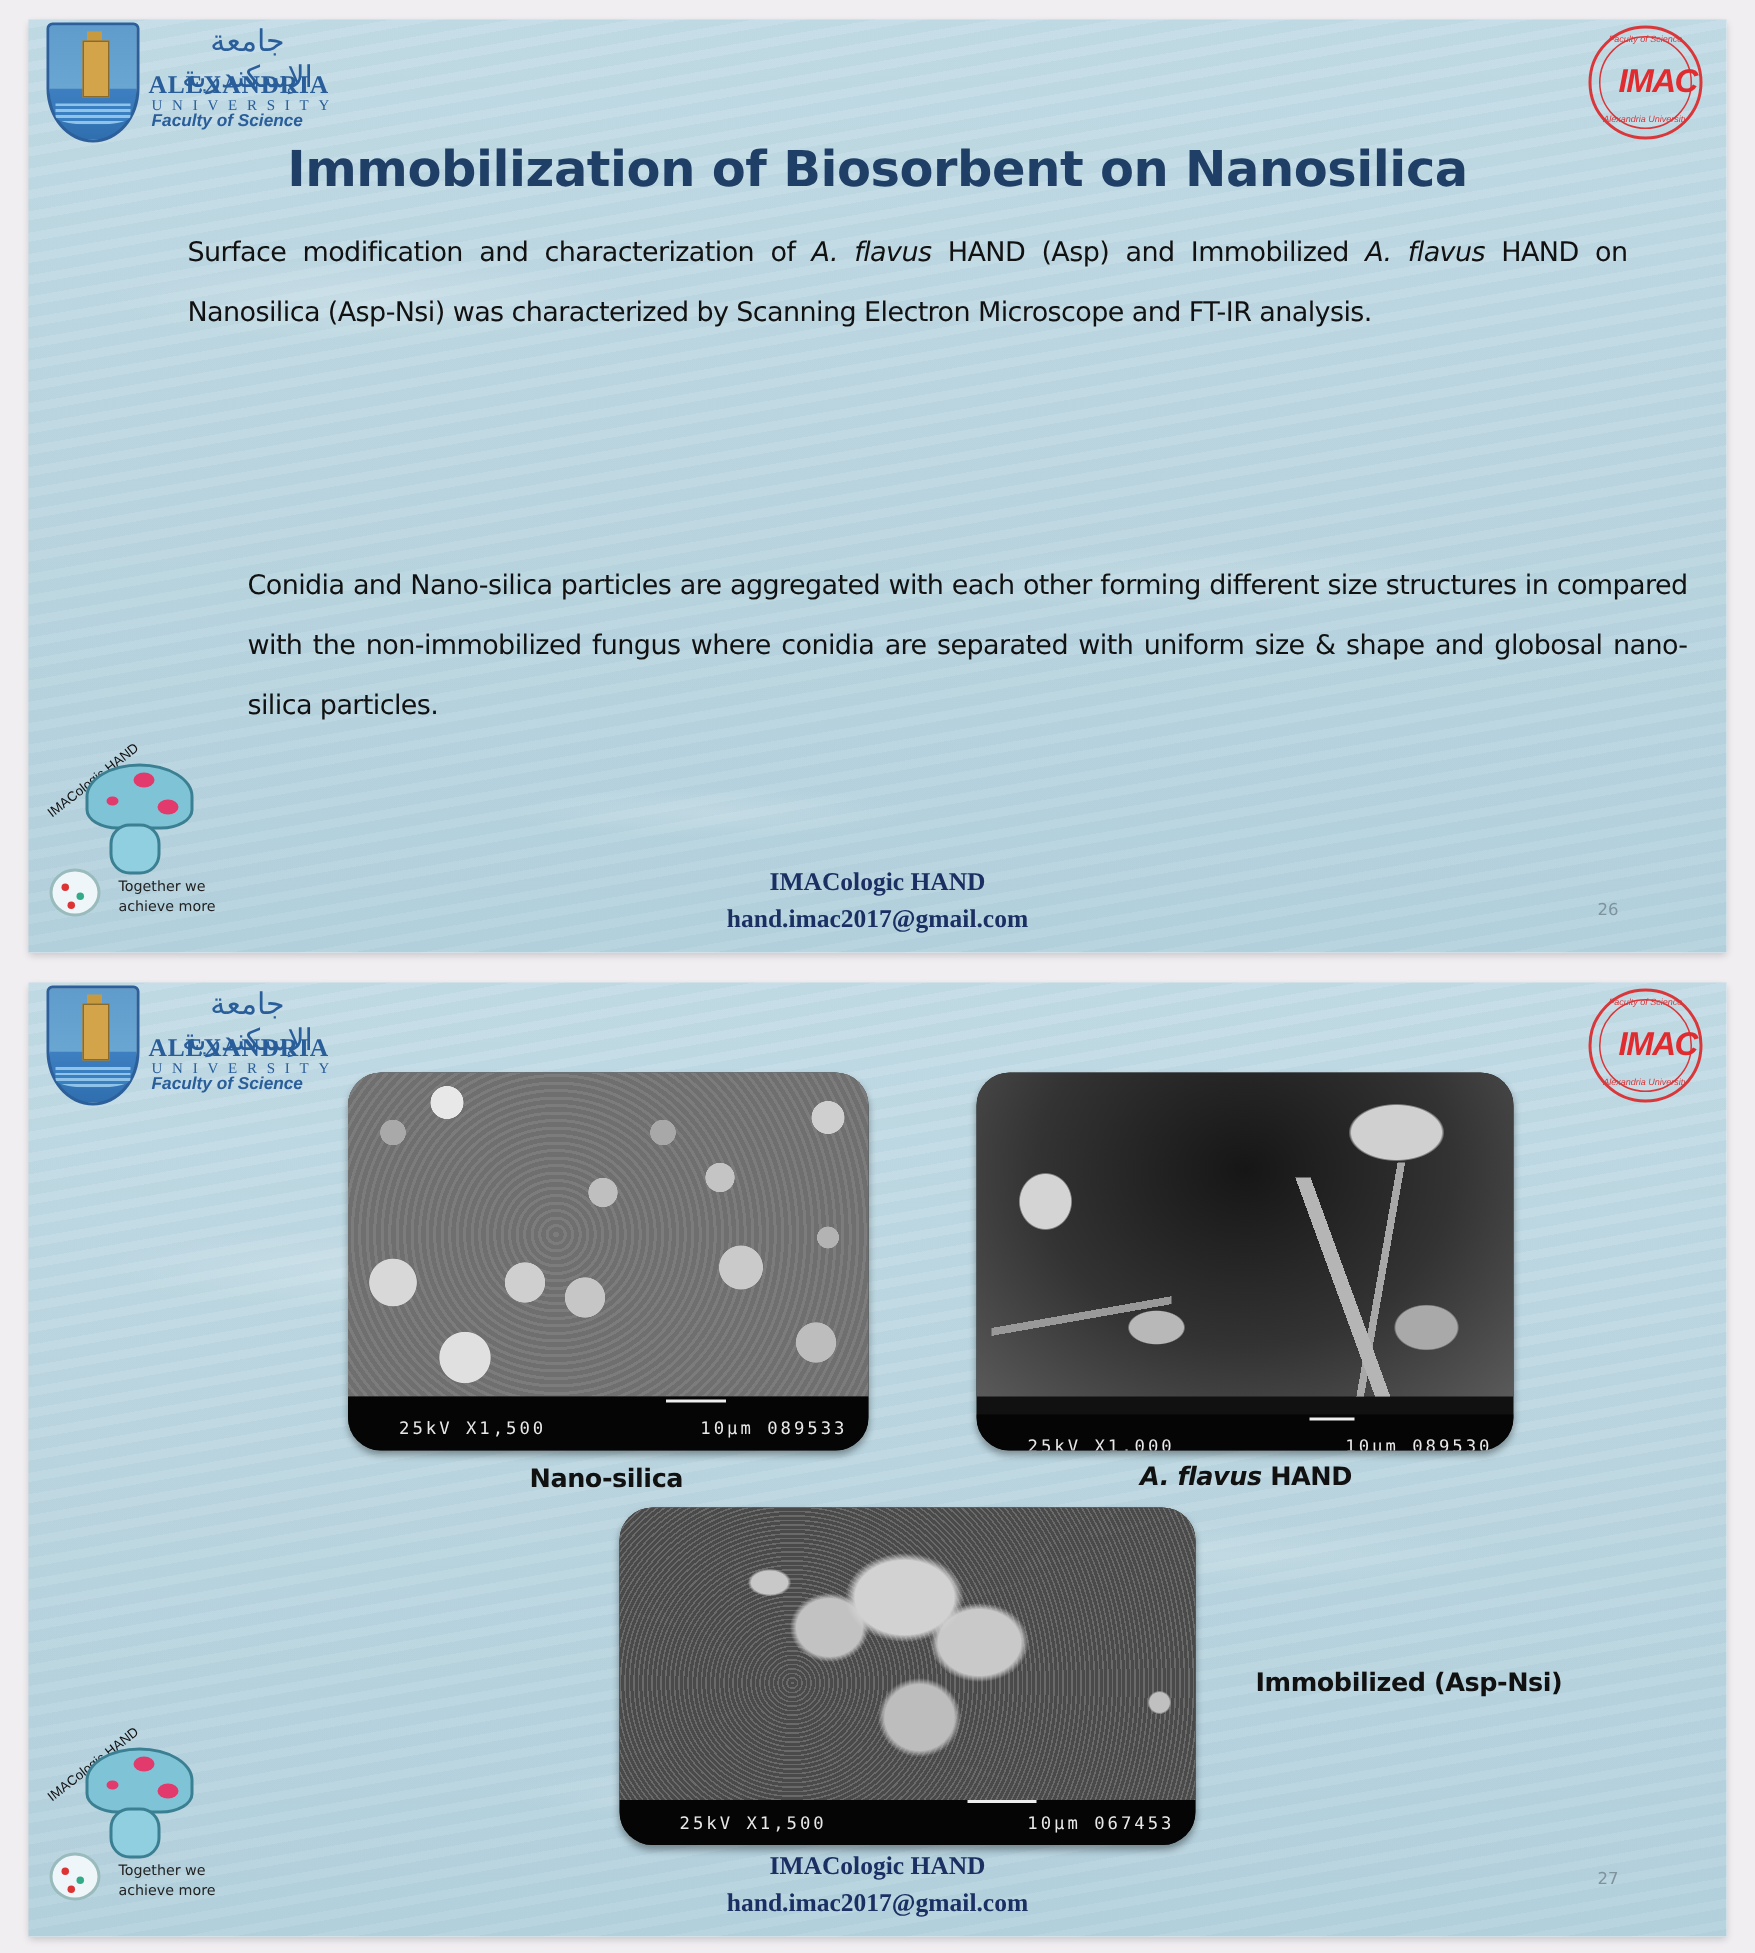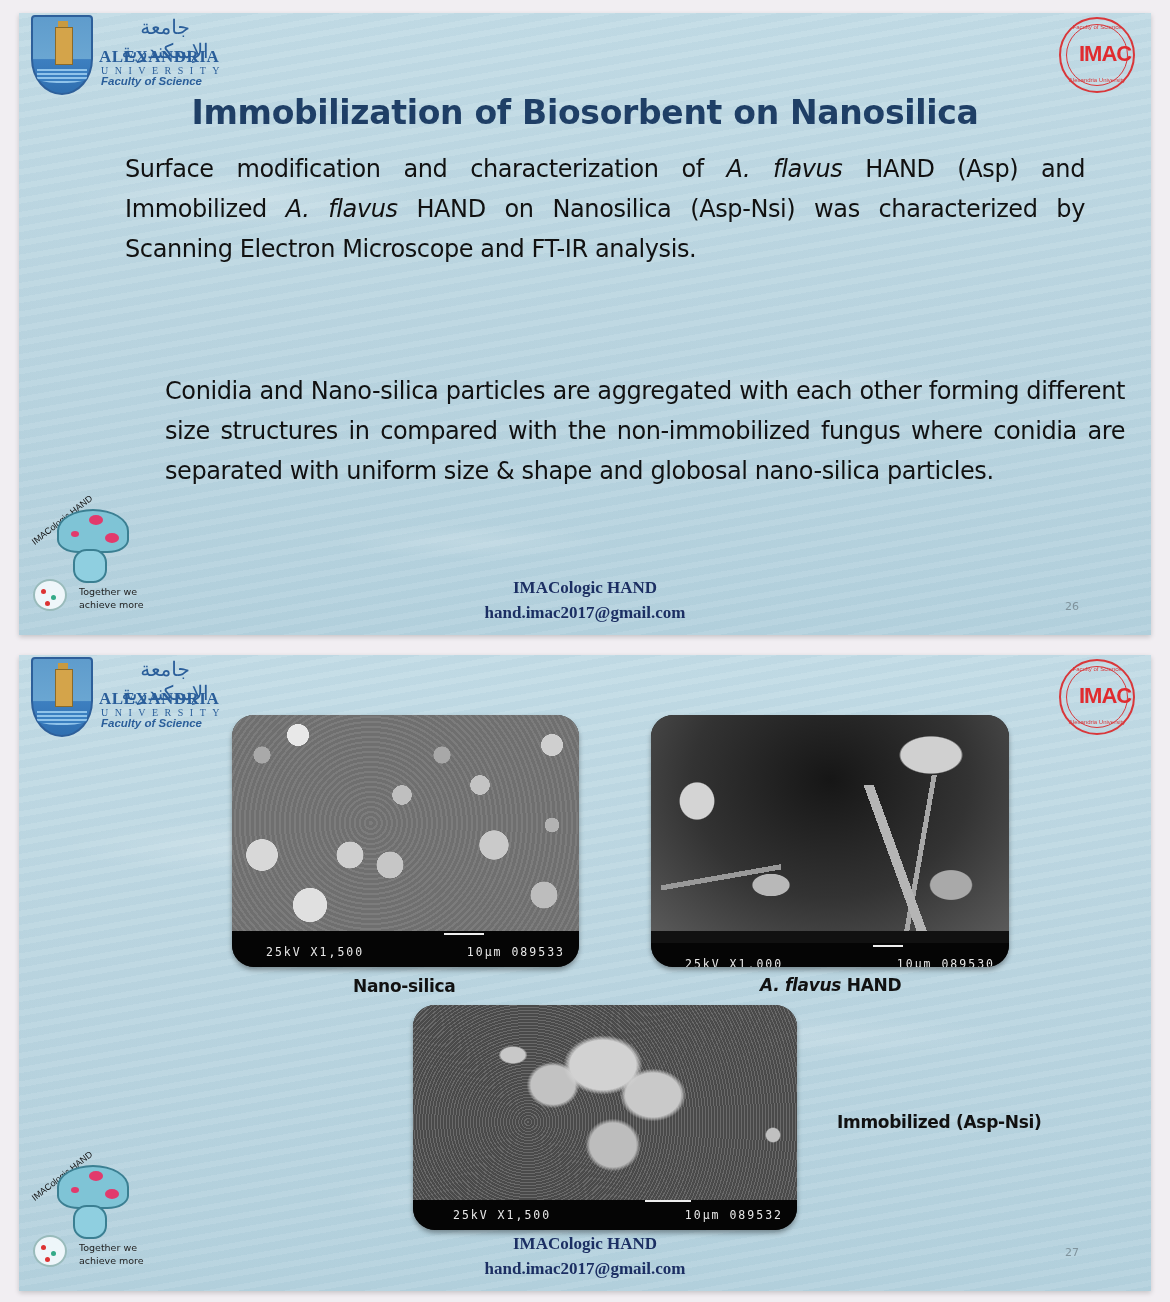--- a/index.html
+++ b/index.html
@@ -31,28 +31,28 @@
   }
   .lighthouse { position:absolute; left:22px; top:10px; width:16px; height:36px; background:#d4a44a; border:1px solid #8a6a2a; }
   .lh-top { position:absolute; left:25px; top:4px; width:10px; height:8px; background:#c89a40; }
   .waves { position:absolute; left:4px; bottom:10px; width:50px; height:14px;
     background:repeating-linear-gradient(180deg,#8fc3ea 0 2px,#3a7fc0 2px 4px); border-radius:0 0 40% 40%; }
   .arabic { position:absolute; left:68px; top:0; font-family:"DejaVu Serif", serif; font-size:20px; color:#2a5e9a; direction:rtl; width:132px; text-align:center; }
   .alex-name { position:absolute; left:68px; top:32px; font-family:"Liberation Serif", serif; font-weight:bold; font-size:17px; color:#2a5e9a; letter-spacing:0.5px; }
   .alex-univ { position:absolute; left:70px; top:50px; font-family:"Liberation Serif", serif; font-size:10px; color:#2a5e9a; letter-spacing:6.5px; }
   .alex-fac { position:absolute; left:70px; top:60px; font-family:"Liberation Sans", sans-serif; font-style:italic; font-size:11.5px; color:#2a5e9a; font-weight:bold; }
 
-  .imac-seal { position:absolute; right:16px; top:4px; width:76px; height:76px; border:2px solid #d9373a; border-radius:50%; box-sizing:border-box; }
+  .imac-seal { position:absolute; right:16px; top:4px; width:76px; height:76px; border:2px solid #d9373a; border-radius:50%; box-sizing:border-box;font-style:italic; }
   .imac-seal .inner { position:absolute; left:5px; top:5px; right:5px; bottom:5px; border:1px solid #d9373a; border-radius:50%; }
   .imac-seal .mac { position:absolute; left:18px; top:22px; font-family:"Liberation Sans", sans-serif; font-weight:bold; font-size:22px; color:#e02b2f; letter-spacing:-1px; }
   .imac-seal .ring-top { position:absolute; left:0; top:5px; width:100%; text-align:center; font-size:6px; color:#d9373a; }
   .imac-seal .ring-bot { position:absolute; left:0; bottom:8px; width:100%; text-align:center; font-size:6px; color:#d9373a; }
 
   .title { position:absolute; left:0; width:100%; top:80px; text-align:center; font-family:"DejaVu Sans", sans-serif; font-weight:bold; font-size:33px; color:#1f3f66; letter-spacing:-0.3px; }
-  .para { position:absolute; left:106px; width:960px; font-family:"DejaVu Sans", sans-serif; font-size:24px; line-height:40px; color:#111; text-align:justify; letter-spacing:-0.4px; }
+  .para { position:absolute; left:106px; width:960px; font-family:"DejaVu Sans", sans-serif; font-size:18px; line-height:40px; color:#111; text-align:justify; letter-spacing:-0.4px; }
   .para i { font-style:italic; }
   .p1 { top:136px; }
   .subhead { position:absolute; left:144px; top:313px; font-family:"DejaVu Sans", sans-serif; font-weight:bold; font-size:25px; color:#111; text-decoration:underline; letter-spacing:-0.5px; }
   .p2 { top:358px;margin-left:40px; }
 
   .mascot { position:absolute; left:6px; width:120px; height:110px; }
   .mushroom-cap { position:absolute; left:32px; top:4px; width:72px; height:44px; background:#7fc4d6; border:2px solid #3b7f92; border-radius:50% 50% 30% 30%; box-sizing:border-box; }
   .spot { position:absolute; background:#e23a6c; border-radius:50%; }
   .mushroom-stem { position:absolute; left:48px; top:44px; width:34px; height:34px; background:#8fcfe0; border:2px solid #3b7f92; border-radius:40%; box-sizing:border-box; }
   .mascot-label { position:absolute; left:0; top:10px; font-size:9px; transform:rotate(-38deg); color:#111; font-family:"Liberation Sans", sans-serif; }
@@ -196,21 +196,21 @@
       radial-gradient(ellipse 50px 40px at 240px 90px, #c9c9c9 55%, transparent 66%),
       radial-gradient(ellipse 40px 35px at 140px 80px, #c2c2c2 55%, transparent 66%),
       radial-gradient(ellipse 42px 40px at 200px 140px, #bdbdbd 55%, transparent 66%),
       radial-gradient(ellipse 22px 14px at 100px 50px, #c8c8c8 55%, transparent 66%),
       radial-gradient(circle 12px at 360px 130px, #c0c0c0 55%, transparent 66%),
       repeating-radial-gradient(circle at 30% 60%, #6a6a6a 0 1px, #4a4a4a 1px 3px),
       #555;"></div>
     <div class="bar" style="height:30px;">
       <span class="scale" style="left:232px; top:0px; width:46px;"></span>
       <span class="l" style="left:40px; top:8px;">25kV X1,500</span>
-      <span class="r" style="top:8px;">10µm 089532</span>
+      <span class="r" style="top:8px;">10µm 067453</span>
     </div>
   </div>
   <div class="caption" style="left:818px; top:457px;">Immobilized (Asp-Nsi)</div>
 
   <div class="mascot" style="top:506px;">
     <div class="mascot-label">IMACologic HAND</div>
     <div class="mushroom-cap">
       <span class="spot" style="left:30px;top:4px;width:14px;height:10px;"></span>
       <span class="spot" style="left:46px;top:22px;width:14px;height:10px;"></span>
       <span class="spot" style="left:12px;top:20px;width:8px;height:6px;"></span>

